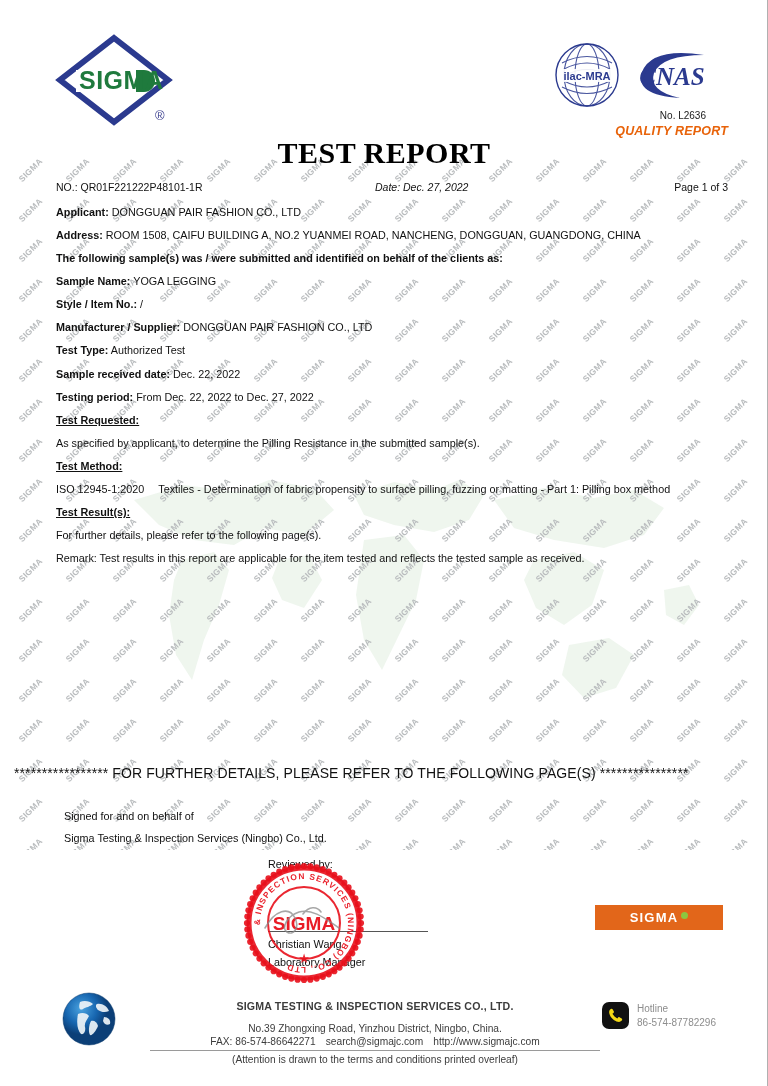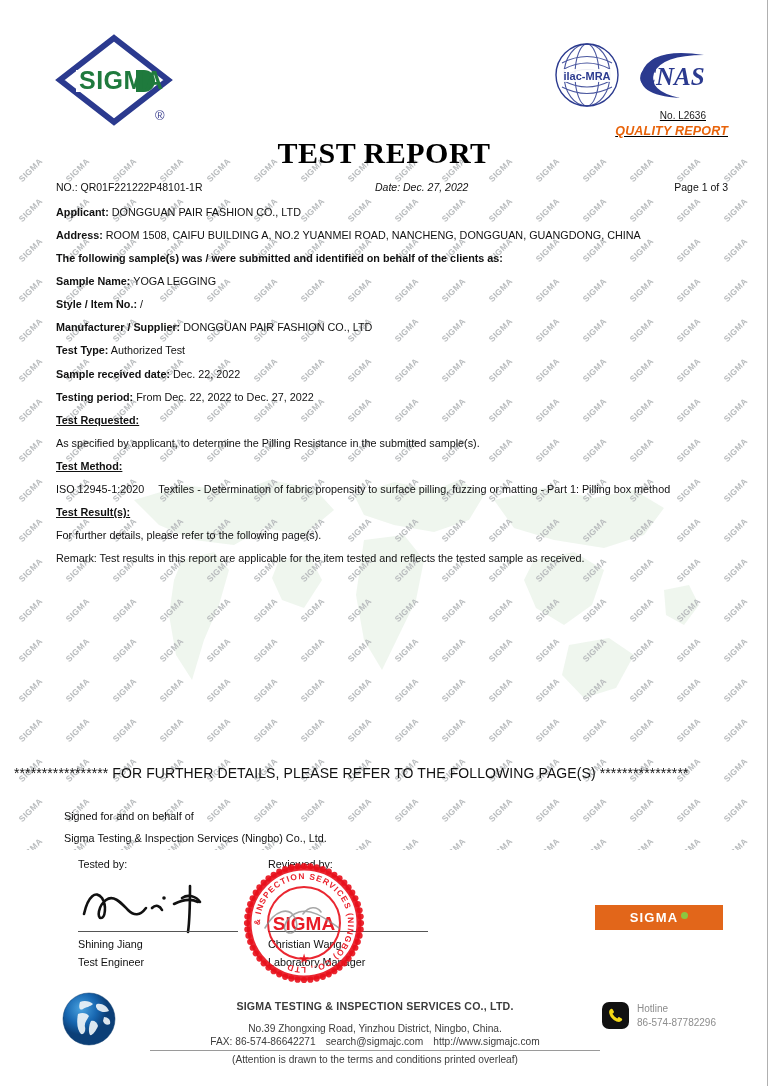--- a/index.html
+++ b/index.html
@@ -85,21 +85,20 @@
     top: 32px;
     width: 125px;
     height: 96px;
   }
   .accred {
     position: absolute;
     right: 40px;
     top: 42px;
     width: 180px;
     text-align: center;
-    text-decoration: underline;
   }
   .accred-row {
     display: flex;
     align-items: center;
     justify-content: center;
     gap: 6px;
   }
   .cnas-no {
     margin-top: 2px;
     font-size: 10px;
@@ -789,38 +788,20 @@
     </div>
 
     <div class="further">***************** FOR FURTHER DETAILS, PLEASE REFER TO THE FOLLOWING PAGE(S) ****************</div>
 
     <div class="sign-block">
       <div class="sline">Signed for and on behalf of</div>
       <div class="sline">Sigma Testing &amp; Inspection Services (Ningbo) Co., Ltd.</div>
     </div>
 
     <div class="sign-cols">
-      <div class="sign-col left">
-        <div class="sign-by">Tested by:</div>
-        <div class="sig-area">
-          <svg class="sig-ink" viewBox="0 0 160 62">
-            <g fill="none" stroke="#111111" stroke-width="2.6" stroke-linecap="round" stroke-linejoin="round">
-              <path d="M6 38 C10 20 18 14 24 22 C29 30 27 42 23 42 C19 42 20 30 28 24 C36 18 44 28 50 34 C56 40 62 40 68 32"></path>
-              <path d="M74 32 C78 28 82 30 84 34"></path>
-              <circle cx="86" cy="22" r="1.8" fill="#111111" stroke="none"></circle>
-              <path d="M96 28 C104 24 112 22 120 26"></path>
-              <path d="M112 10 C112 26 112 42 110 56"></path>
-              <path d="M104 22 C110 18 118 20 122 26"></path>
-            </g>
-          </svg>
-          <div class="sig-rule"></div>
-        </div>
-        <div class="sign-name">Shining Jiang</div>
-        <div class="sign-role">Test Engineer</div>
-      </div>
 
       <div class="sign-col right">
         <div class="sign-by">Reviewed by:</div>
         <div class="sig-area">
           <div class="sig-rule"></div>
         </div>
         <div class="sign-name">Christian Wang</div>
         <div class="sign-role">Laboratory Manager</div>
       </div>
     </div>

